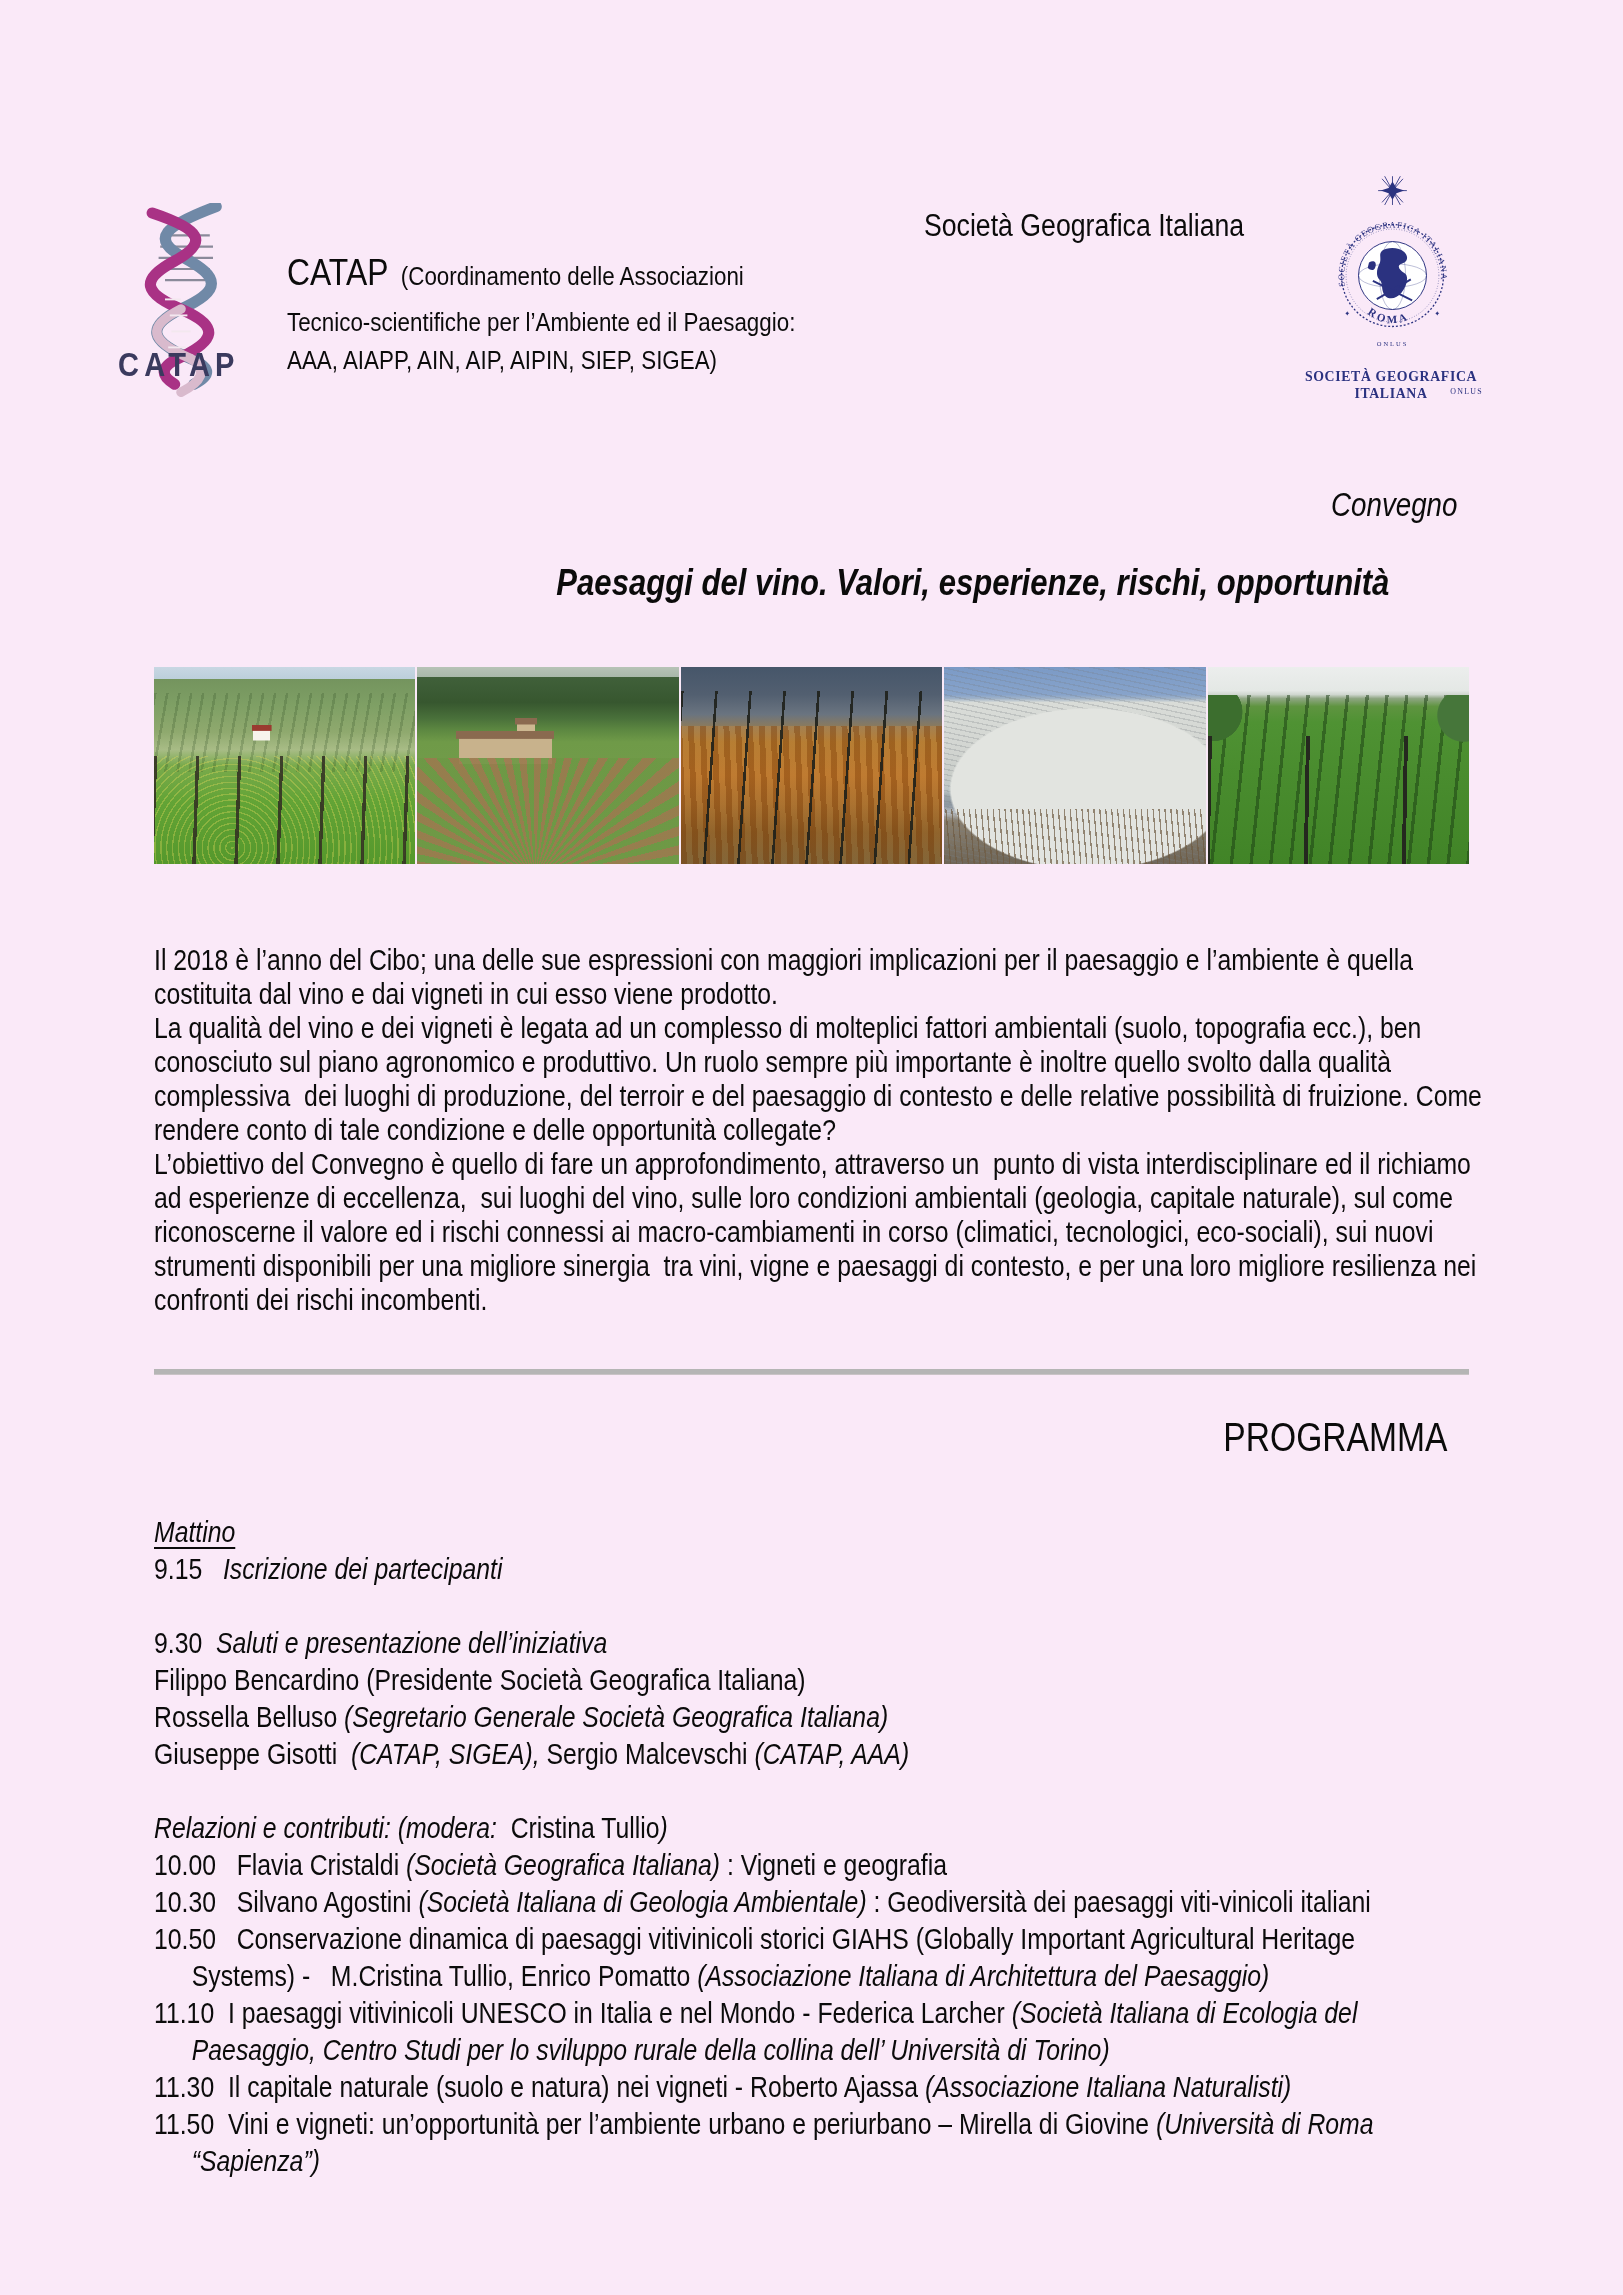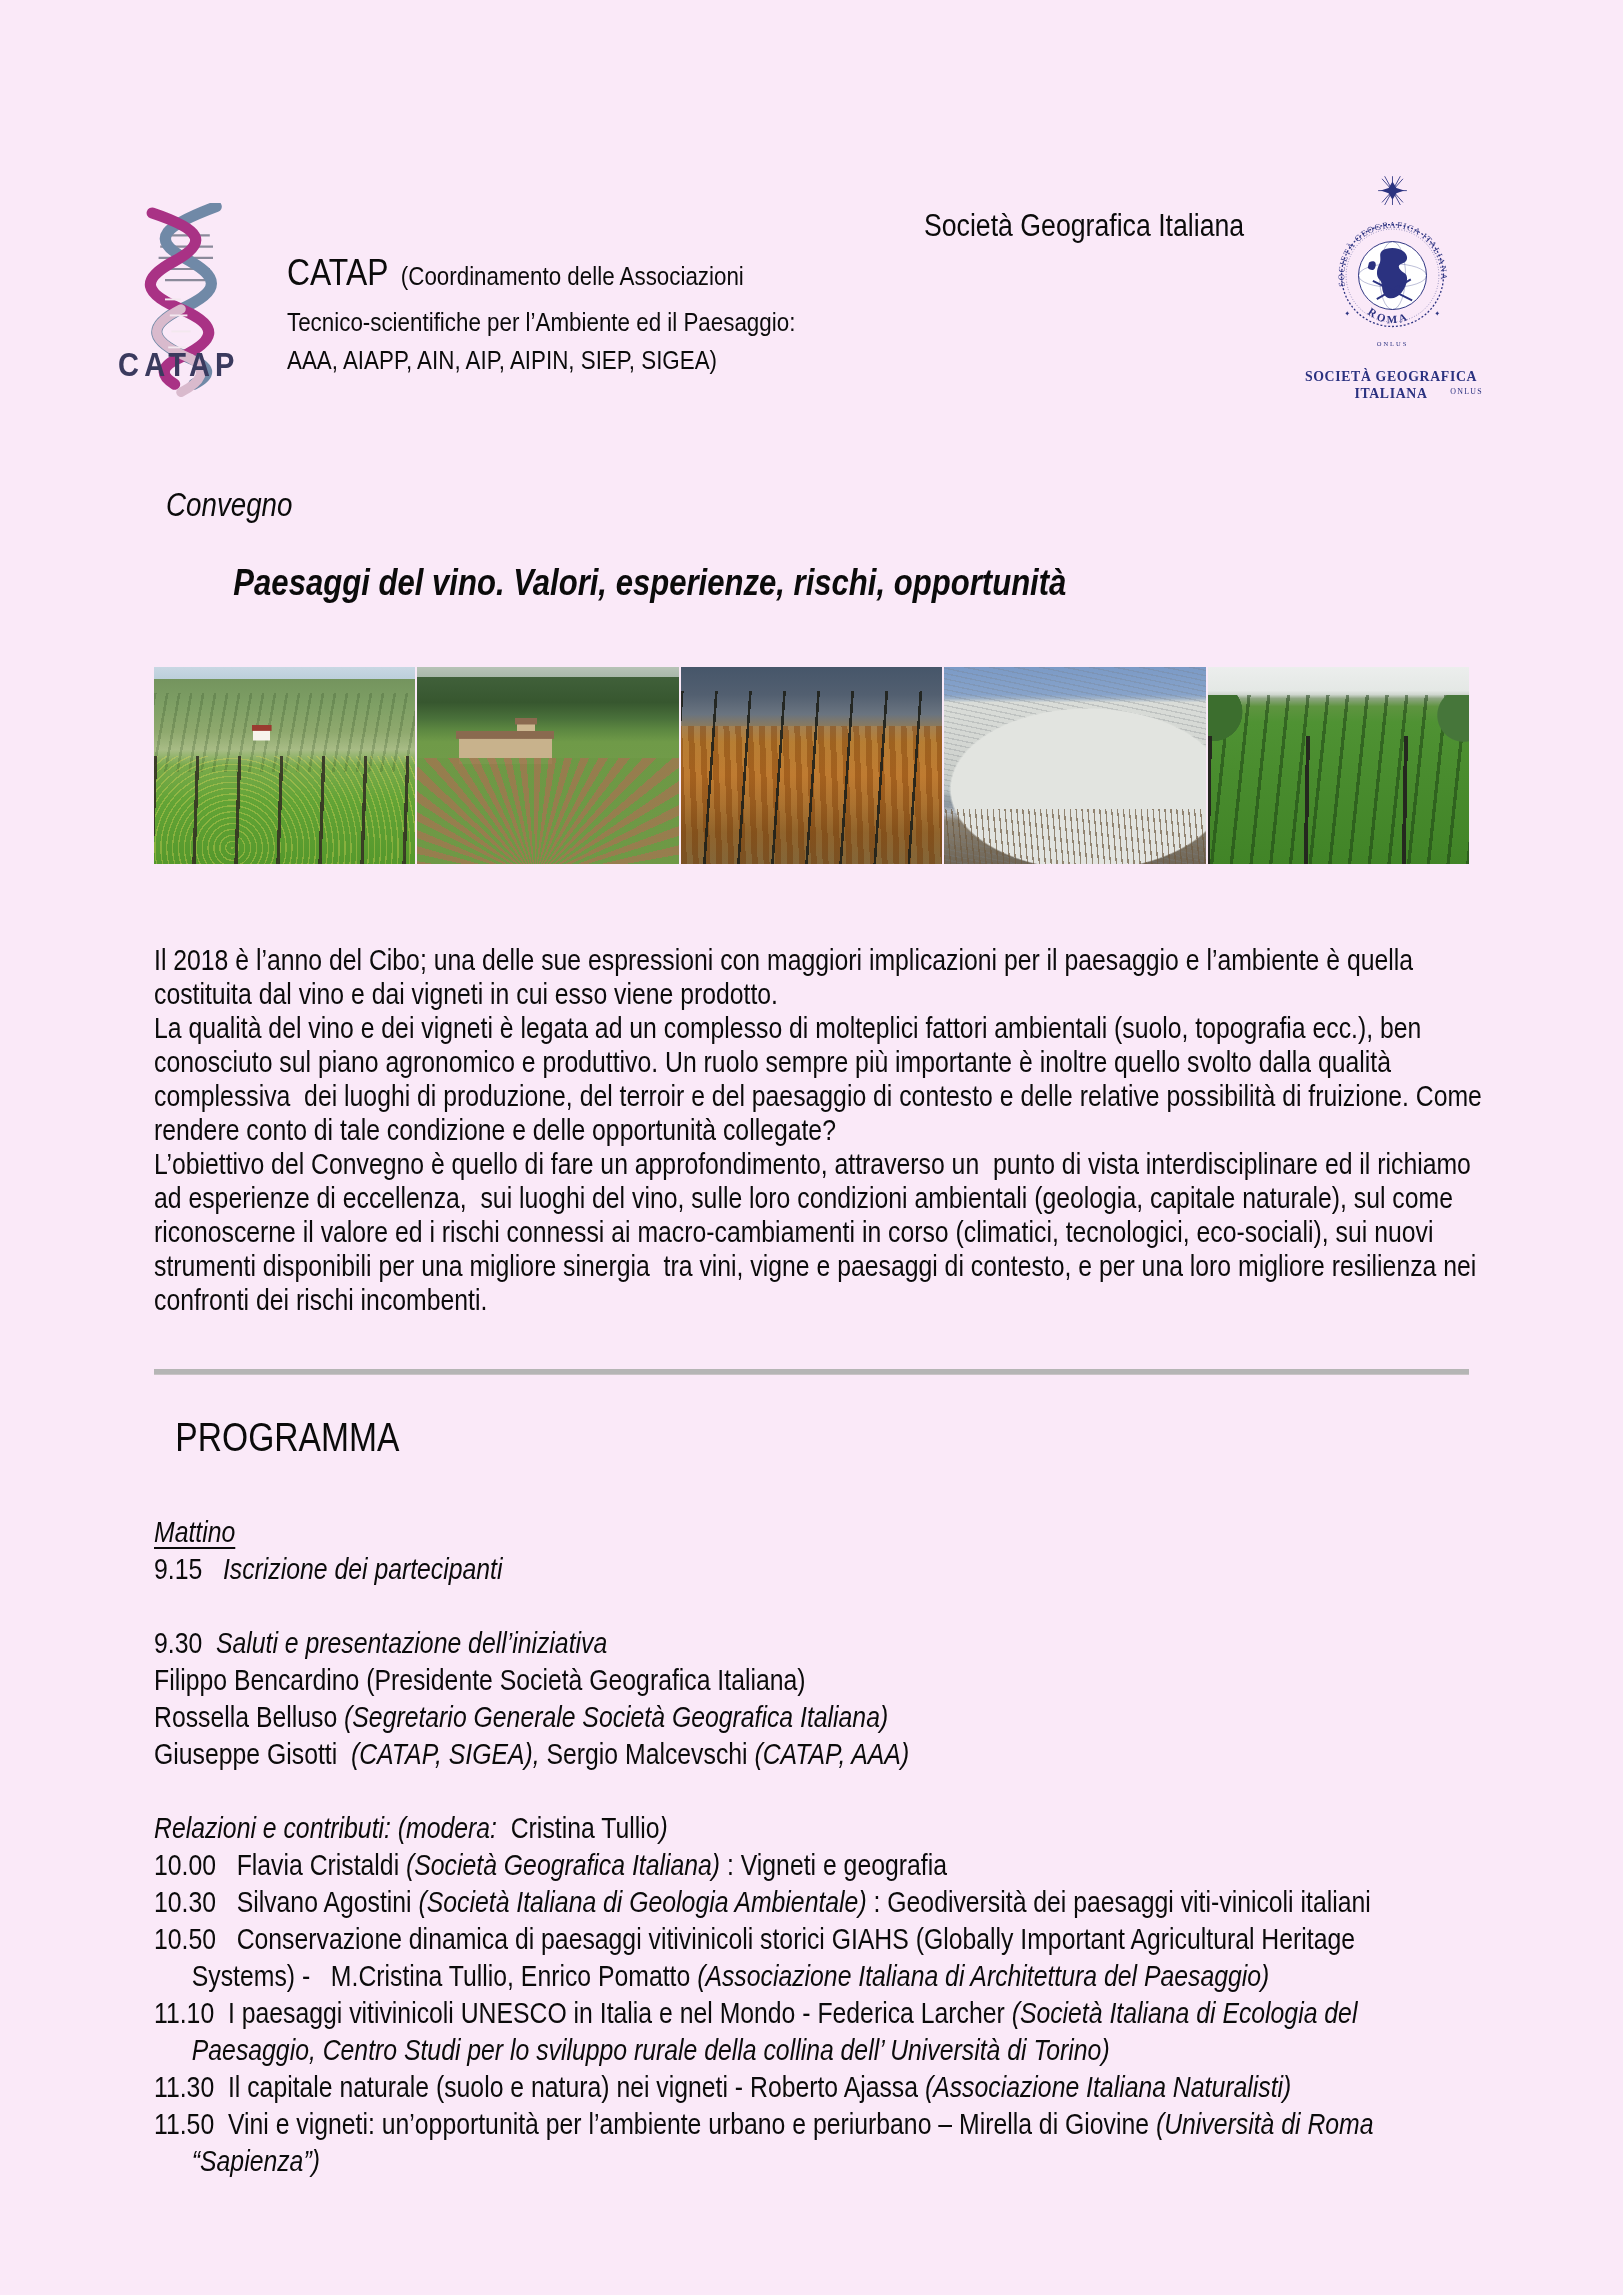--- a/index.html
+++ b/index.html
@@ -38,21 +38,21 @@
     font-weight:bold;font-size:15px;color:#2b3280;letter-spacing:0.7px;
     transform:scaleX(0.92);transform-origin:50% 0;
   }
   .sgi-caption-sub{
     position:absolute;left:1293px;top:387px;width:190px;text-align:right;
     font-family:"Liberation Serif","DejaVu Serif",serif;
     font-size:7.9px;color:#2b3280;letter-spacing:1.3px;
   }
 
   
-  .center-row{position:absolute;left:154px;width:1315px;text-align:left;}
+  .center-row{position:absolute;left:154px;width:1315px;text-align:right;}
   .center-row > span{display:inline-block;transform:scaleX(0.84);transform-origin:50% 50%;white-space:pre;}
   .kicker{top:486px;font-size:33px;font-style:italic;}
   .main-title{top:562px;font-size:37px;font-weight:bold;font-style:italic;}
   .venue{top:611px;}
   .venue-main{font-size:31px;}
   .venue-detail{font-size:27.5px;}
 
   
   .photos{position:absolute;left:154px;top:667px;width:1315px;height:197px;display:flex;gap:2px;}
   .ph{position:relative;flex:1 1 0;overflow:hidden;}

